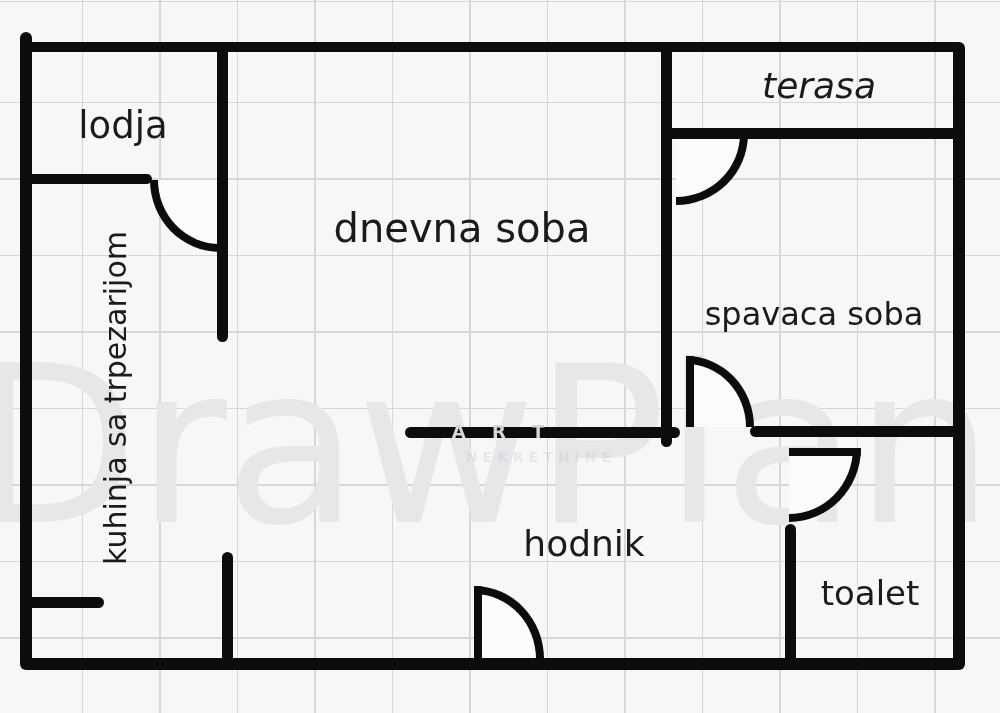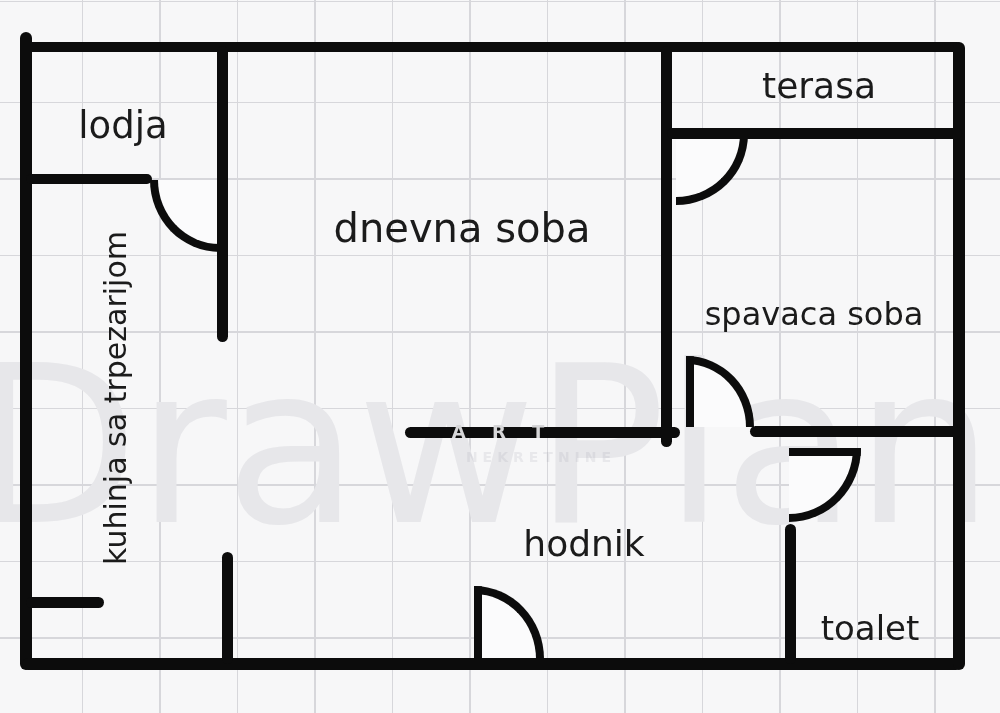--- a/index.html
+++ b/index.html
@@ -51,25 +51,25 @@
              border-left-width:8px;border-top-width:8px;border-right-width:8px;border-top-right-radius:100% 100%;}
   .d-toalet{ left:789px;top:448px;width:72px;height:74px;
              border-top-width:8px;border-right-width:8px;border-bottom-width:8px;border-bottom-right-radius:100% 100%;}
   .d-hodnik{ left:474px;top:586px;width:70px;height:73px;
              border-left-width:8px;border-top-width:8px;border-right-width:8px;border-top-right-radius:100% 100%;}
   
   .room-label{position:absolute;z-index:4;color:#1b1b1b;white-space:nowrap;
               transform:translate(-50%,-50%);line-height:1;}
   .l-lodja  {left:123px;top:125px;font-size:37px;}
   .l-dnevna {left:462px;top:228px;font-size:40px;text-align:center;}
-  .l-terasa {left:819px;top:86px; font-size:36px;}
+  .l-terasa {left:819px;top:86px; font-size:36px;font-style:italic;}
   .l-kuhinja{left:116px;top:398px;font-size:30px;transform:translate(-50%,-50%) rotate(-90deg);}
   .l-spavaca{left:814px;top:314px;font-size:32px;}
   .l-hodnik {left:584px;top:544px;font-size:36px;}
-  .l-toalet {left:870px;top:593px;font-size:34px;margin-top:35px;}
+  .l-toalet {left:870px;top:593px;font-size:34px;}
 </style>
 </head>
 <body>
 
 <div id="stage">
 
   <div class="wm-brand">DrawPlan</div>
   <div class="wm-logo1">A R T</div>
   <div class="wm-logo2">NEKRETNINE</div>
 

